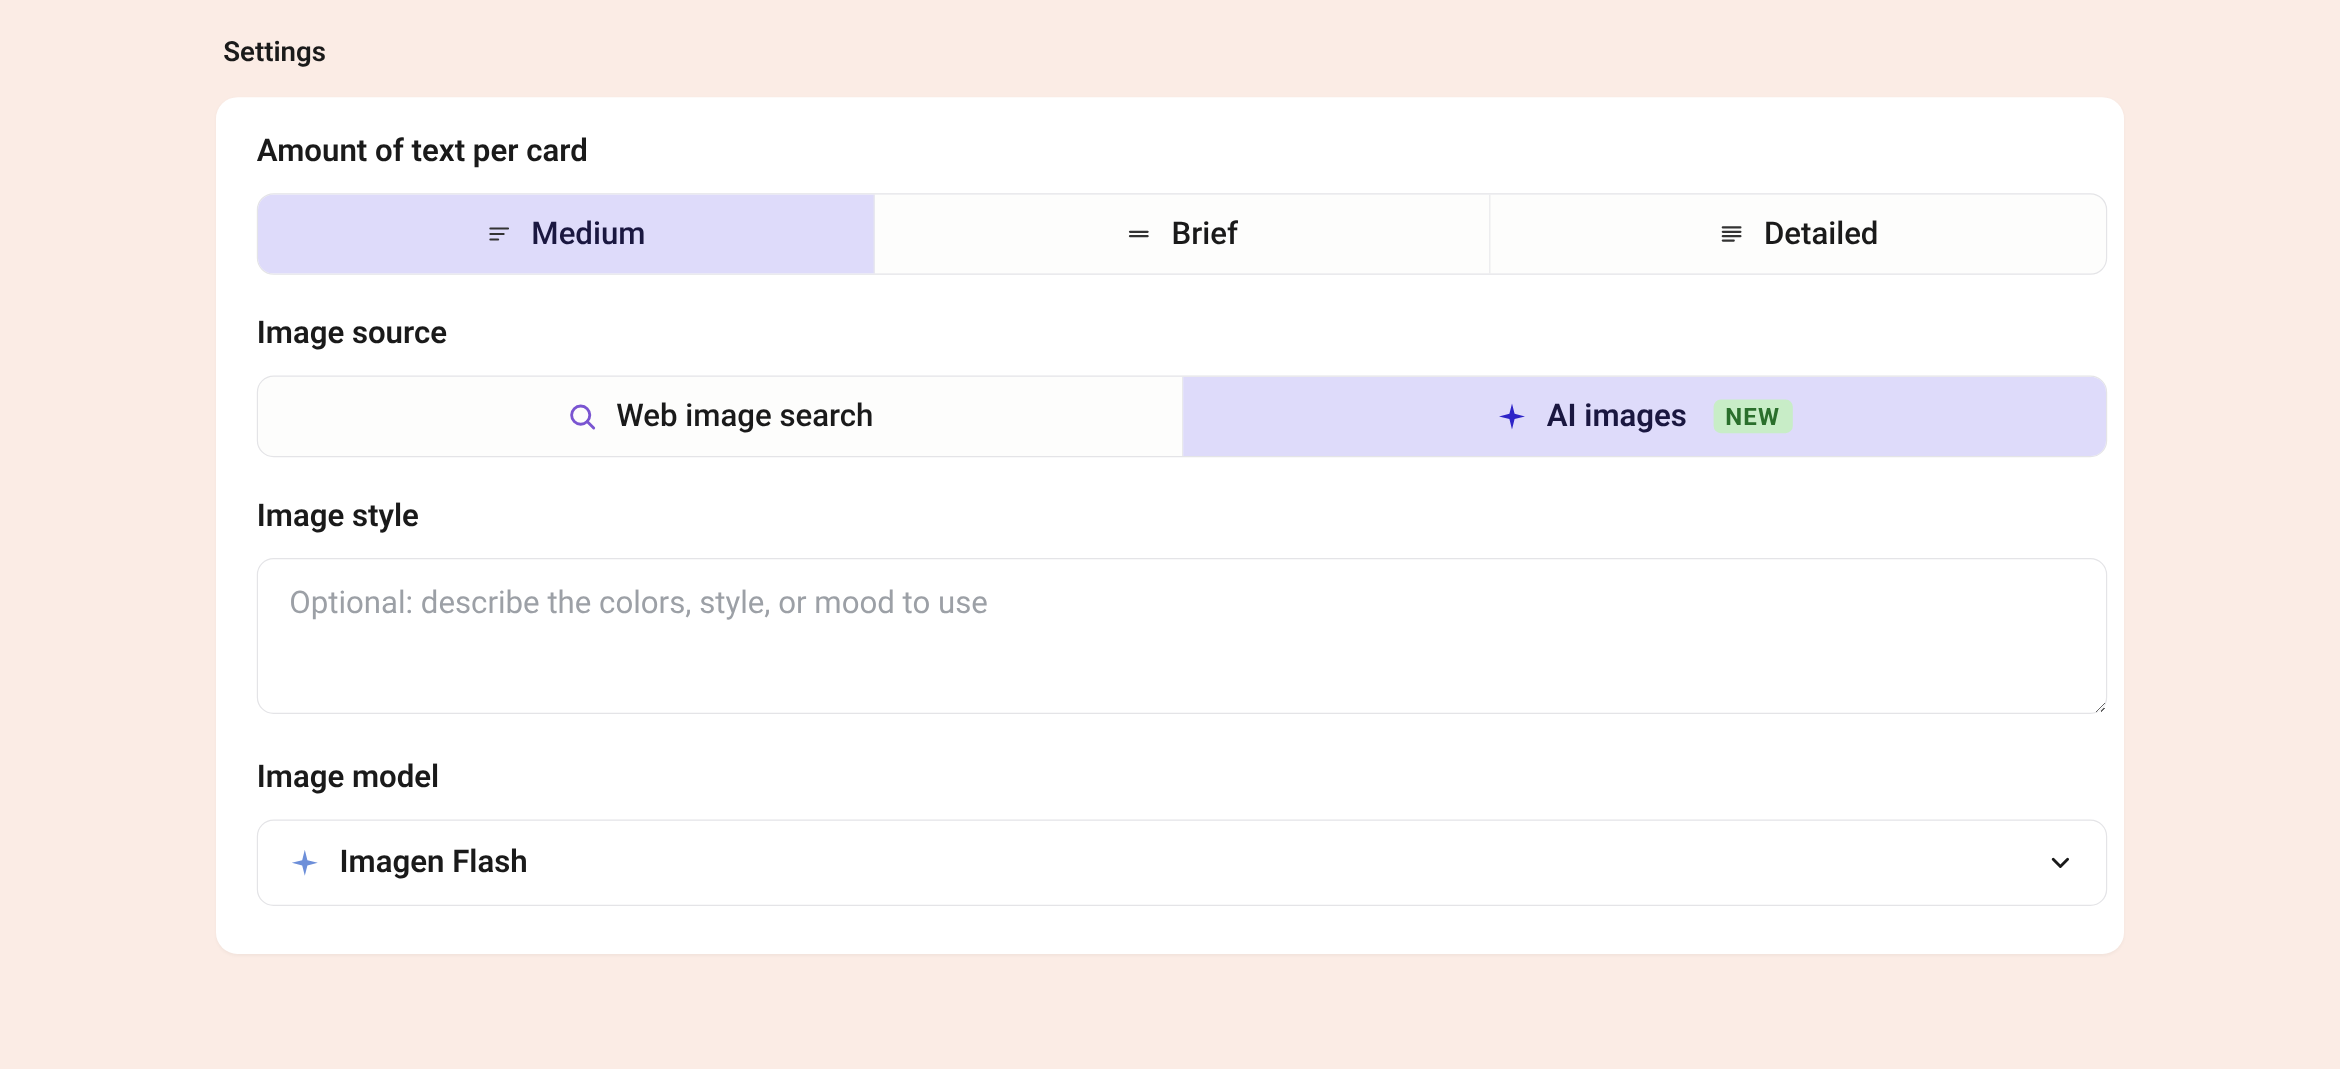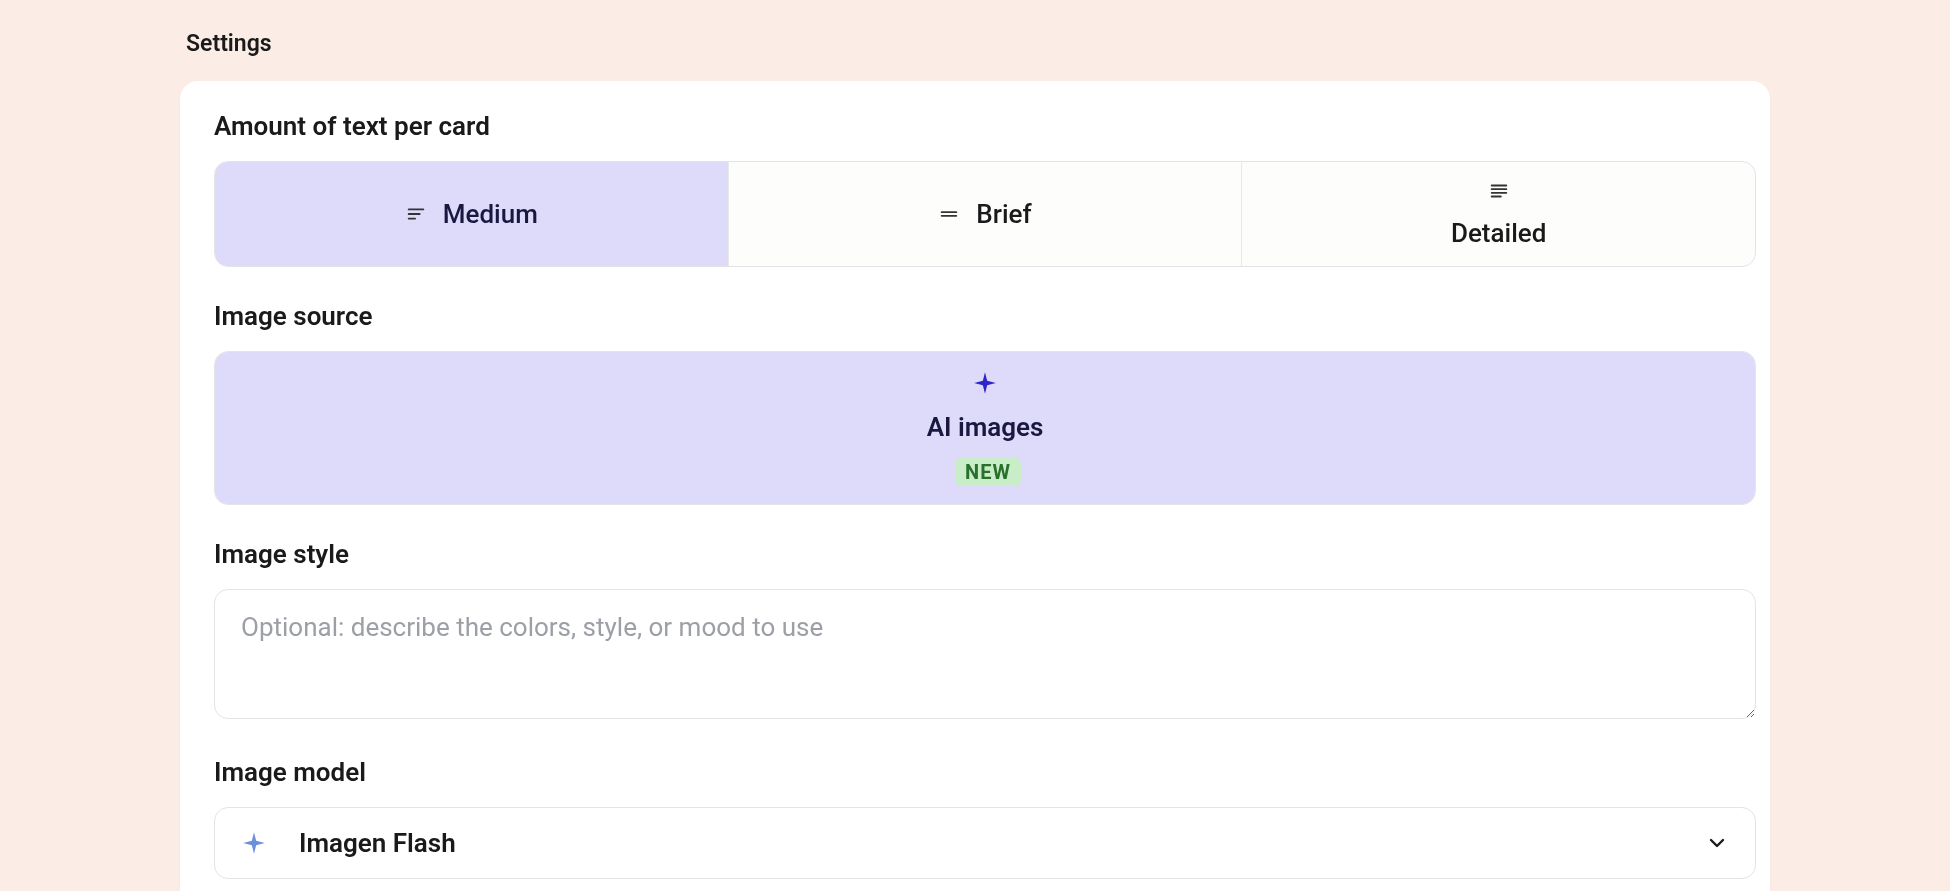--- a/index.html
+++ b/index.html
@@ -59,21 +59,20 @@
     font-size: 26px;
     font-weight: 500;
     color: #1a1a1a;
     cursor: pointer;
     border-right: 1px solid #e9e9ec;
     background: transparent;
     user-select: none;
   }
   .seg-btn:last-child {
     border-right: none;
-    flex-direction: column;
   }
   .seg-btn.selected {
     background: #dedbfa;
     color: #1a1740;
   }
   .seg-btn .seg-icon {
     display: inline-flex;
     align-items: center;
     justify-content: center;
     flex-shrink: 0;
@@ -107,21 +106,21 @@
   .style-textarea::placeholder {
     color: #9ca0a6;
   }
   .model-select {
     width: 100%;
     border: 1px solid #e4e4e7;
     border-radius: 14px;
     padding: 20px 26px;
     display: flex;
     align-items: center;
-    gap: 32px;
+    gap: 16px;
     cursor: pointer;
     background: #fff;
     user-select: none;
   }
   .model-select .model-icon {
     display: inline-flex;
   }
   .model-select .model-label {
     font-size: 26px;
     font-weight: 600;
@@ -172,20 +171,29 @@
             </svg>
           </span>
           <span>Detailed</span>
         </div>
       </div>
     </div>
 
     <div class="section">
       <div class="section-label">Image source</div>
       <div class="seg-group">
+        <div class="seg-btn">
+          <span class="seg-icon">
+            <svg width="26" height="26" viewBox="0 0 24 24" fill="none" stroke="#7a55d1" stroke-width="2.2" stroke-linecap="round">
+              <circle cx="11" cy="11" r="7"></circle>
+              <line x1="21" y1="21" x2="16" y2="16"></line>
+            </svg>
+          </span>
+          <span>Web image search</span>
+        </div>
         <div class="seg-btn selected" style="font-weight:600;text-align:center;">
           <span class="seg-icon">
             <svg width="26" height="26" viewBox="0 0 24 24" fill="#2e24c8">
               <path d="M12 2 L14 10 L22 12 L14 14 L12 22 L10 14 L2 12 L10 10 Z"></path>
             </svg>
           </span>
           <span>AI images</span>
           <span class="badge-new">NEW</span>
         </div>
       </div>

